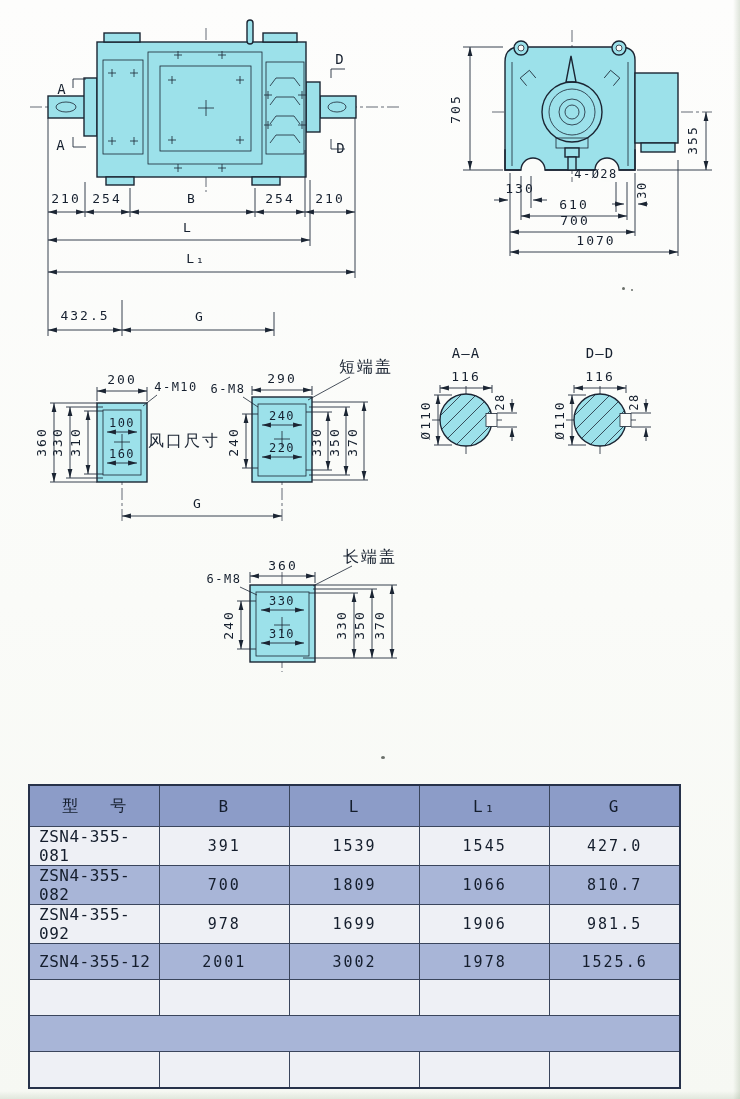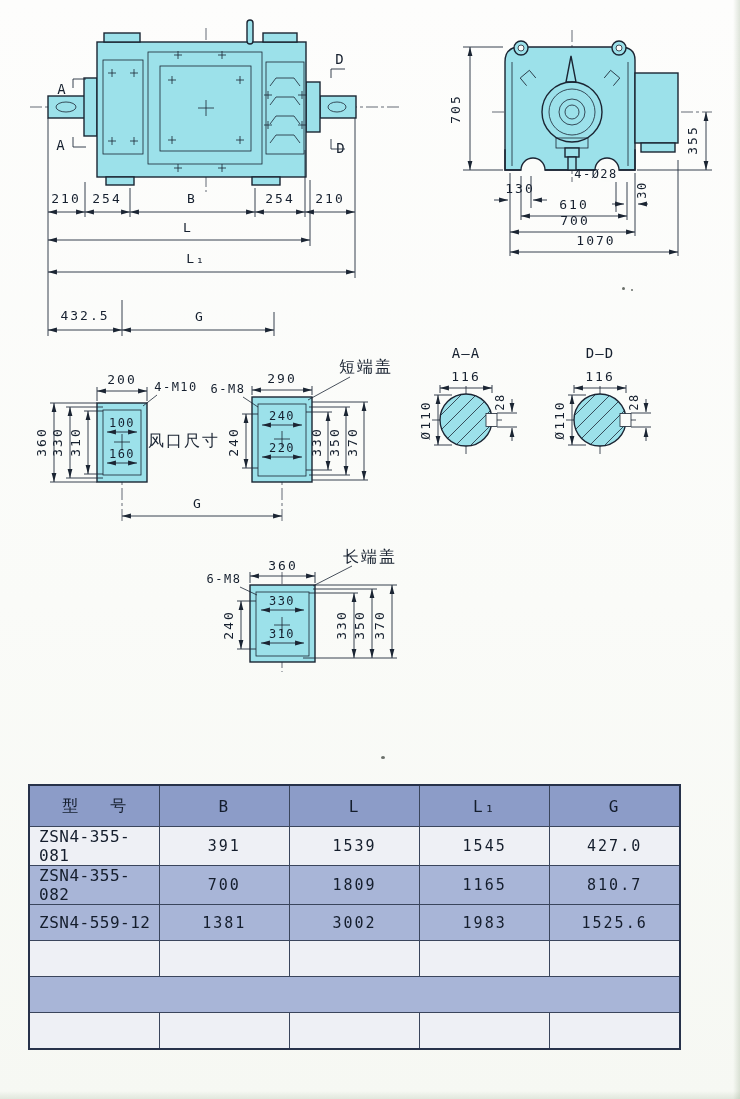--- a/index.html
+++ b/index.html
@@ -297,28 +297,35 @@
         <td class="model">ZSN4-355-081</td>
         <td>391</td>
         <td>1539</td>
         <td>1545</td>
         <td>427.0</td>
       </tr>
       <tr class="blue">
         <td class="model">ZSN4-355-082</td>
         <td>700</td>
         <td>1809</td>
-        <td>1165</td>
+        <td>1066</td>
         <td>810.7</td>
       </tr>
+      <tr class="light">
+        <td class="model">ZSN4-355-092</td>
+        <td>978</td>
+        <td>1699</td>
+        <td>1906</td>
+        <td>981.5</td>
+      </tr>
       <tr class="blue">
-        <td class="model">ZSN4-559-12</td>
-        <td>1381</td>
+        <td class="model">ZSN4-355-12</td>
+        <td>2001</td>
         <td>3002</td>
-        <td>1983</td>
+        <td>1978</td>
         <td>1525.6</td>
       </tr>
       <tr class="light">
         <td></td>
           <td></td>
           <td></td>
           <td></td>
           <td></td>
       </tr>
       <tr class="blue">

